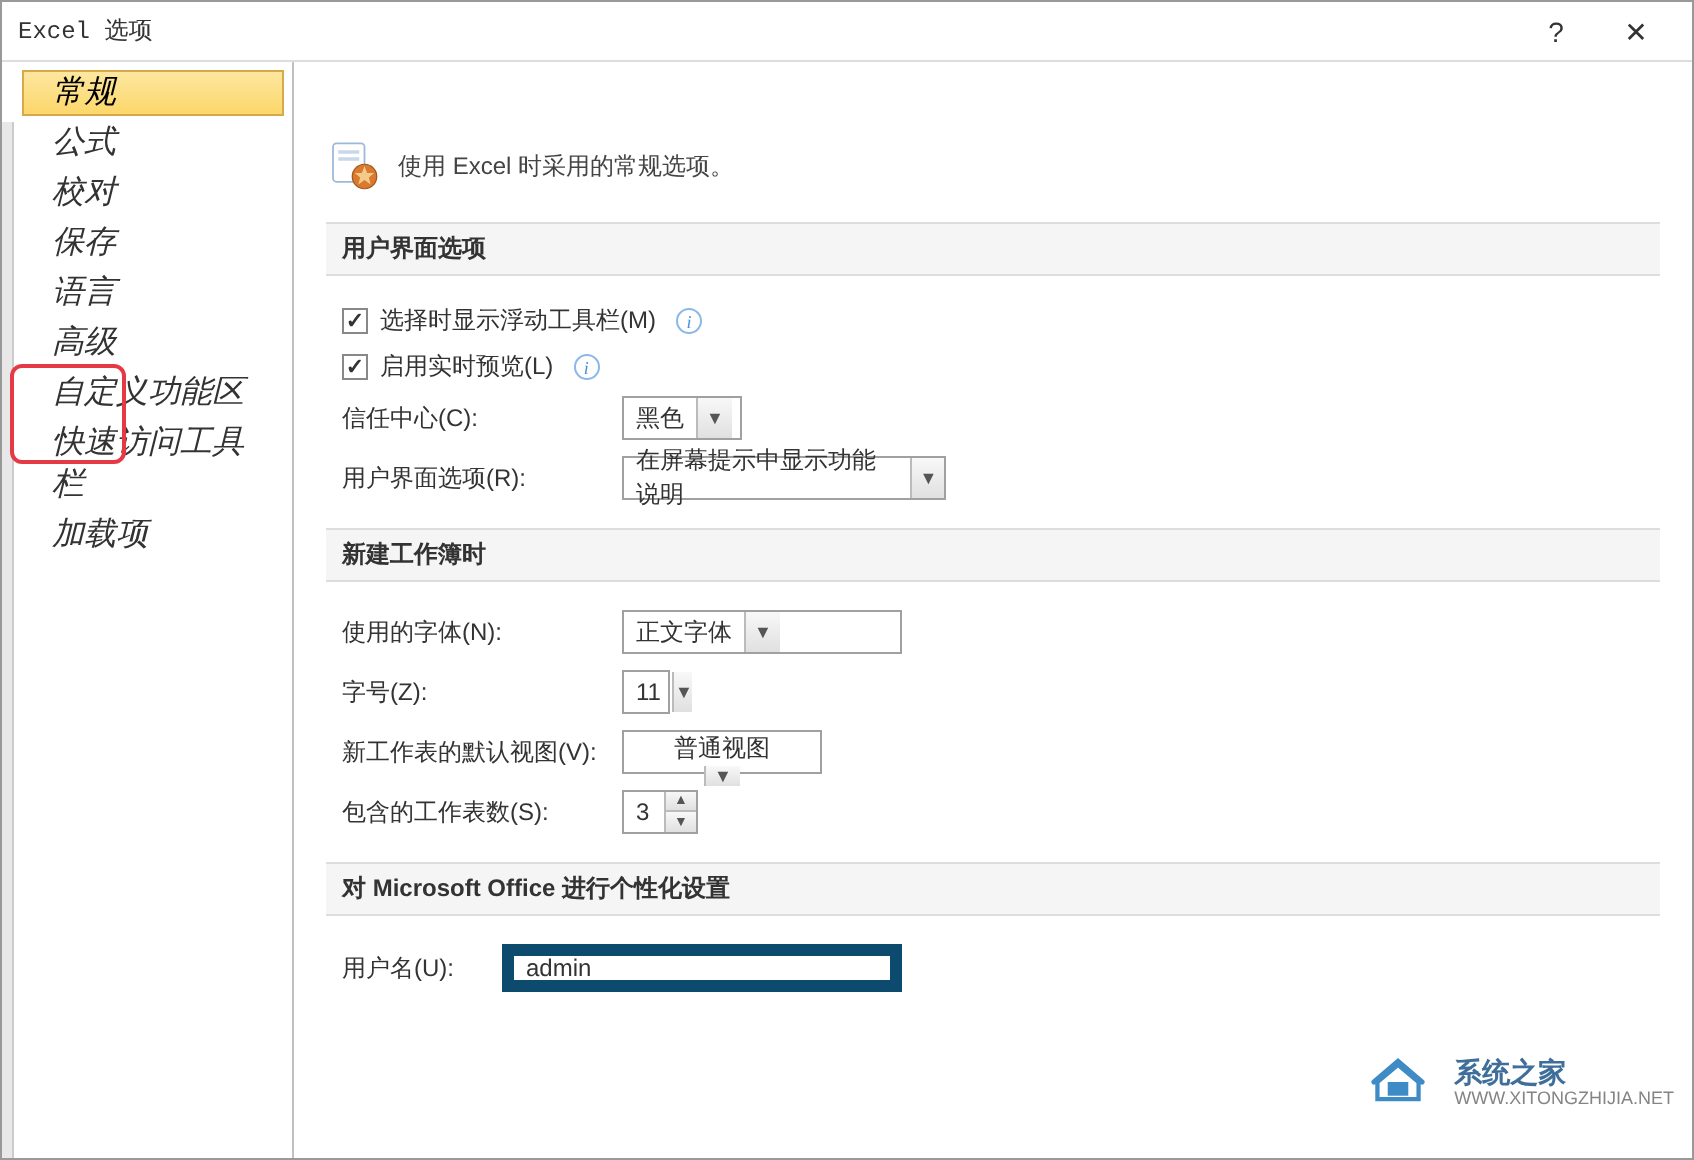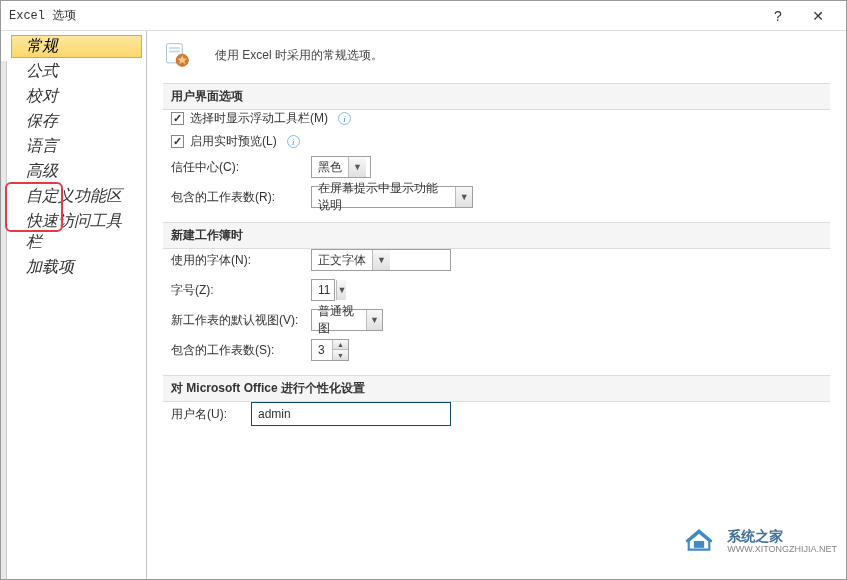--- a/index.html
+++ b/index.html
@@ -14,45 +14,45 @@
     
     .body { display: flex; flex: 1; background: #fff; position: relative; }
     
     .sidebar { width: 140px; border-right: 1px solid #c0c0c0; background: #fff; padding: 4px 0; }
     .sidebar-item { padding: 0 14px; font-size: 16px; color: #333; cursor: pointer; border: 1px solid transparent; margin: 0 4px 2px 4px; font-style: italic; }
     .sidebar-item.selected { background: linear-gradient(#fde7a0, #fcd76a); border: 1px solid #d6a94a; color: #000; }
     .highlight-box { position: absolute; border: 2px solid #e63946; border-radius: 6px; left: 4px; top: 151px; width: 58px; height: 50px; pointer-events: none; z-index: 10; }
     
     .content { flex: 1; padding: 10px 16px; overflow-y: auto; font-size: 12px; color: #333; }
     
-    .header-row { display: flex; align-items: center; gap: 24px; margin-bottom: 14px; }
+    .header-row { display: flex; align-items: center; gap: 8px; margin-bottom: 14px; margin-top: 28px; }
     .header-icon { width: 28px; height: 28px; position: relative; }
     .header-desc { font-size: 12px; color: #444; }
     
-    .section-title { background: #f5f5f5; border-top: 1px solid #ddd; border-bottom: 1px solid #ddd; padding: 4px 8px; font-size: 12px; font-weight: bold; color: #333; margin-bottom: 0; }
+    .section-title { background: #f5f5f5; border-top: 1px solid #ddd; border-bottom: 1px solid #ddd; padding: 4px 8px; font-size: 12px; font-weight: bold; color: #333; margin-bottom: 14px; }
     
     .field-row { display: flex; align-items: center; margin-bottom: 8px; margin-left: 8px; }
     .field-label { width: 140px; font-size: 12px; color: #333; }
     .check-row { display: flex; align-items: center; margin-bottom: 6px; margin-left: 8px; gap: 6px; }
     .checkbox { width: 13px; height: 13px; border: 1px solid #888; background: #fff; display: inline-flex; align-items: center; justify-content: center; font-size: 10px; color: #333; }
     .checkbox.checked::after { content: "✓"; font-size: 11px; font-weight: bold; }
     .info-icon { display: inline-flex; width: 13px; height: 13px; border: 1px solid #8bb8e8; border-radius: 50%; align-items: center; justify-content: center; font-size: 9px; color: #4a90d9; font-style: italic; font-family: serif; margin-left: 4px; }
     .info-icon::after { content: "i"; }
     
     .dropdown { display: inline-flex; align-items: center; border: 1px solid #a0a0a0; background: #fff; height: 22px; }
     .dropdown-text { padding: 0 6px; font-size: 12px; }
     .dropdown-btn { width: 18px; height: 20px; background: linear-gradient(#f8f8f8,#e0e0e0); border-left: 1px solid #bbb; display: flex; align-items: center; justify-content: center; font-size: 9px; color: #555; }
     
     .spinner { display: inline-flex; border: 1px solid #a0a0a0; background: #fff; height: 22px; }
     .spinner-text { padding: 0 6px; font-size: 12px; display: flex; align-items: center; min-width: 20px; }
     .spinner-btns { display: flex; flex-direction: column; width: 16px; border-left: 1px solid #bbb; }
     .spinner-up, .spinner-down { height: 10px; background: linear-gradient(#f8f8f8,#e0e0e0); display: flex; align-items: center; justify-content: center; font-size: 7px; color: #555; }
     .spinner-up { border-bottom: 1px solid #bbb; }
     
-    .text-input { border: 1px solid #0c4a6e; background: #fff; height: 24px; padding: 0 6px; font-size: 12px; display: flex; align-items: center; }
+    .text-input { border: 6px solid #0c4a6e; background: #fff; height: 24px; padding: 0 6px; font-size: 12px; display: flex; align-items: center; }
     
     .watermark { position: absolute; right: 10px; bottom: 26px; display: flex; align-items: center; gap: 14px; opacity: 0.9; z-index: 5;}
     .wm-logo { width: 28px; height: 24px; }
     .wm-text { font-size: 14px; font-weight: bold; color: #2a5f8f; line-height: 1.1; }
     .wm-url { font-size: 9px; color: #777; }
     
     .left-edge { position: absolute; left: 0; top: 30px; bottom: 0; width: 6px; background: #e8e8e8; border-right: 1px solid #ccc; z-index: 1; }
   </style>
 </head>
 <body>
@@ -112,21 +112,21 @@
 
       <div class="field-row">
         <span class="field-label">信任中心(C):</span>
         <div class="dropdown" style="width:60px;">
           <span class="dropdown-text">黑色</span>
           <span class="dropdown-btn">▼</span>
         </div>
       </div>
 
       <div class="field-row" style="margin-bottom:14px;">
-        <span class="field-label">包含的工作表数(R):</span>
+        <span class="field-label">用户界面选项(R):</span>
         <div class="dropdown" style="width:162px;">
           <span class="dropdown-text">在屏幕提示中显示功能说明</span>
           <span class="dropdown-btn">▼</span>
         </div>
       </div>
 
       <div class="section-title">新建工作簿时</div>
 
       <div class="field-row">
         <span class="field-label">使用的字体(N):</span>
@@ -139,21 +139,21 @@
       <div class="field-row">
         <span class="field-label">字号(Z):</span>
         <div class="dropdown" style="width:24px;">
           <span class="dropdown-text">11</span>
           <span class="dropdown-btn">▼</span>
         </div>
       </div>
 
       <div class="field-row">
         <span class="field-label">新工作表的默认视图(V):</span>
-        <div class="dropdown" style="width:72px;">
+        <div class="dropdown" style="width:100px;flex-direction:column;">
           <span class="dropdown-text">普通视图</span>
           <span class="dropdown-btn">▼</span>
         </div>
       </div>
 
       <div class="field-row" style="margin-bottom:14px;">
         <span class="field-label">包含的工作表数(S):</span>
         <div class="spinner">
           <span class="spinner-text">3</span>
           <span class="spinner-btns">

